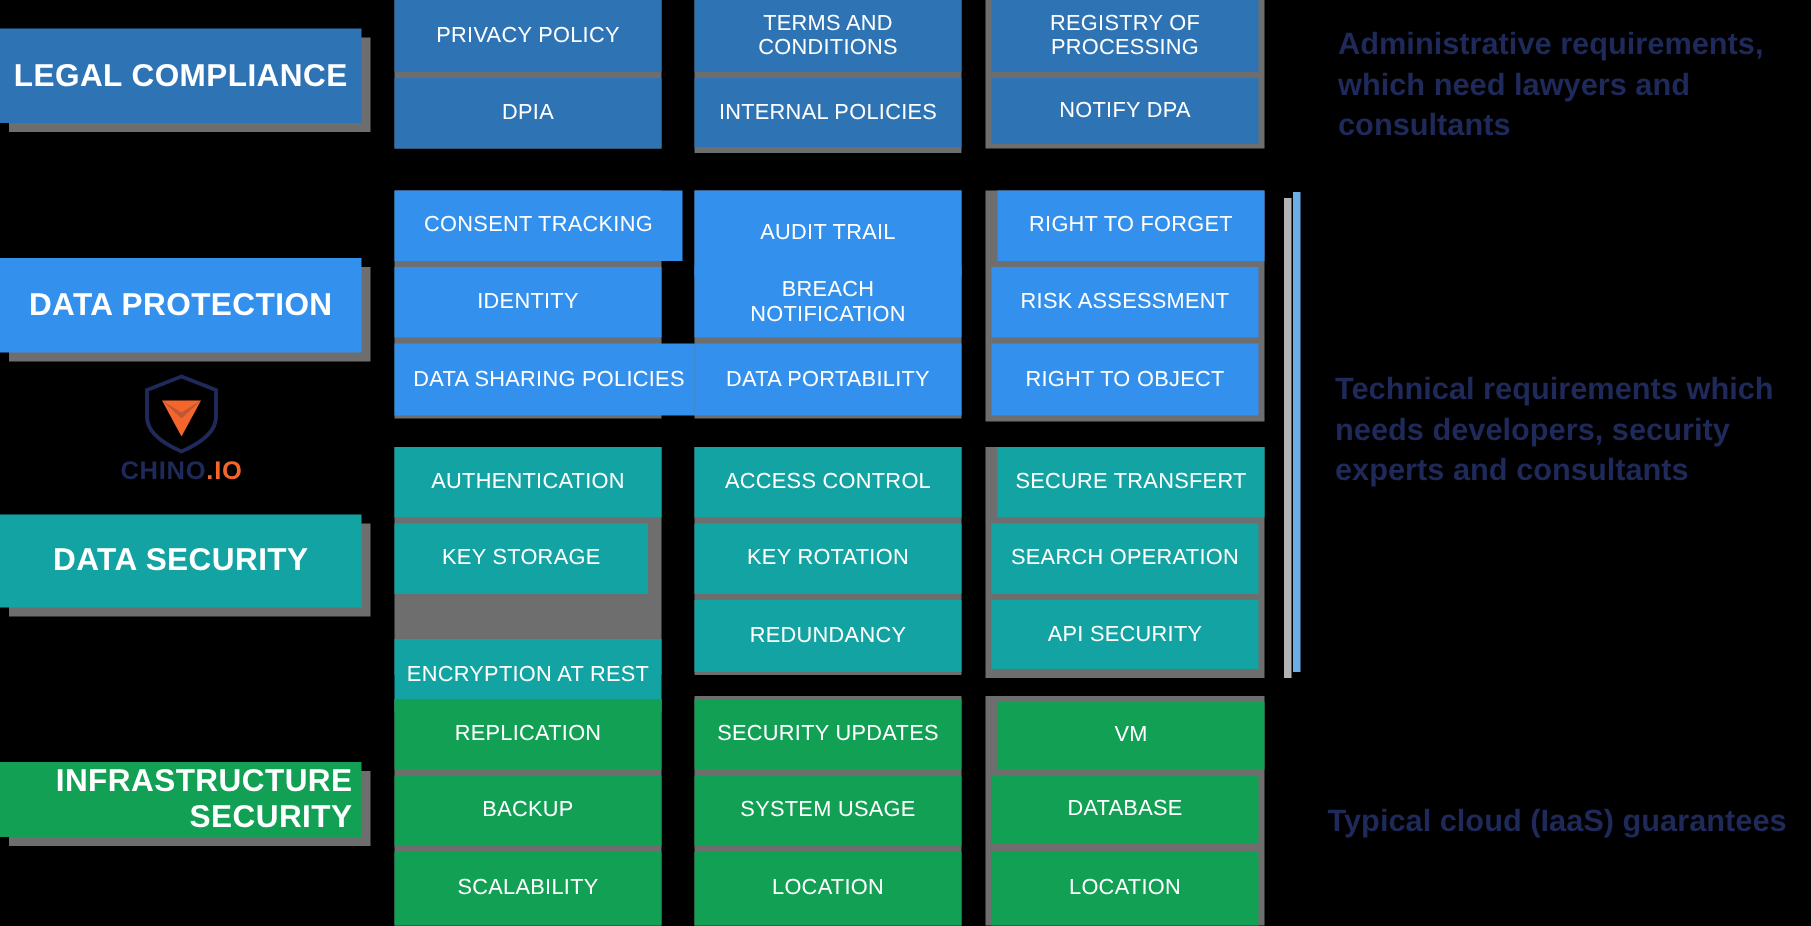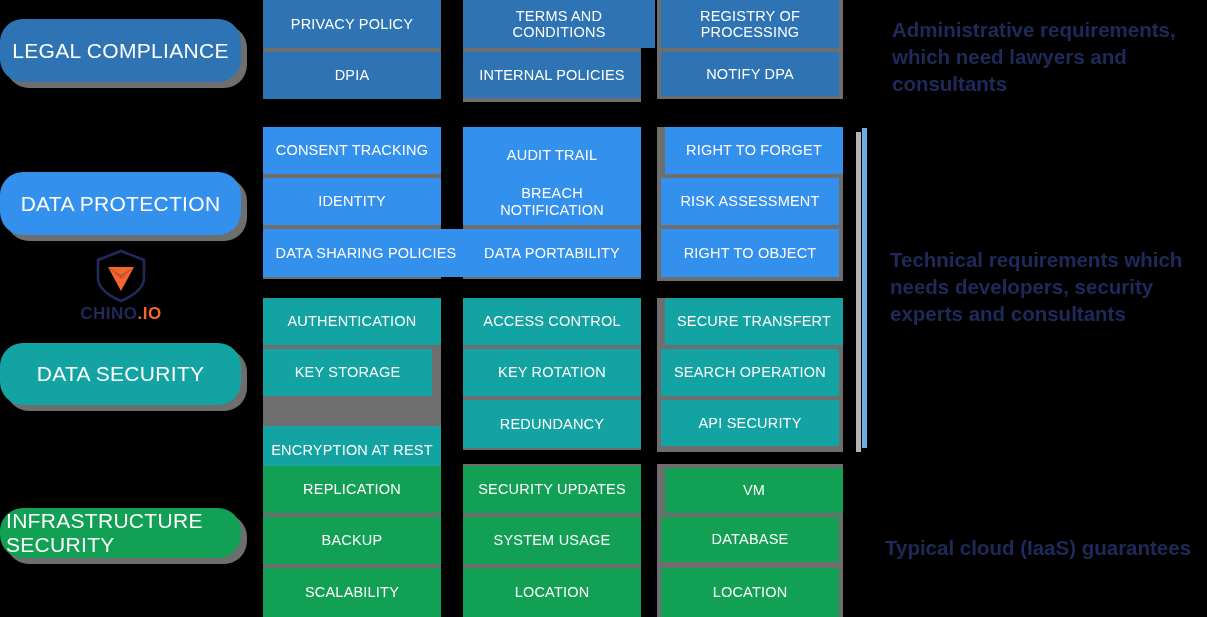--- a/index.html
+++ b/index.html
@@ -9,30 +9,29 @@
     font-family:"Liberation Sans", sans-serif;
     overflow:hidden;
     position:relative;
   }
   .canvas{position:absolute;inset:0;}
 
   
   .cat{
     position:absolute;
     display:flex;align-items:center;justify-content:center;
-    text-align:left;
+    text-align:right;
     color:#ffffff;
     font-size:21px;
-    font-weight:400;
+    font-weight:700;
     letter-spacing:.3px;
     line-height:1.12;
     box-shadow:6px 6px 0 0 #6e6e6e;
     padding:0 6px;
     box-sizing:border-box;
-    border-radius:23px;
   }
   .cat-legal{left:0;top:19px;width:241px;height:63px;background:#2E74B5;}
   .cat-dp   {left:0;top:172px;width:241px;height:63px;background:#3390EC;}
   .cat-ds   {left:0;top:343px;width:241px;height:62px;background:#14A3A3;}
   .cat-is   {left:0;top:508px;width:241px;height:50px;background:#12A054;}
 
   
   .logo{position:absolute;left:78px;top:248px;width:86px;height:82px;}
   .logo svg{display:block;}
   .logo-text{
@@ -111,41 +110,41 @@
     <div class="tile" style="top:0;width:178px;height:48px;background:#2E74B5;">
       <span>PRIVACY POLICY</span>
     </div>
     <div class="tile" style="top:52px;width:178px;height:47px;background:#2E74B5;">
       <span>DPIA</span>
     </div>
   </div>
 
   <div class="col" style="left:463px;top:0px;width:178px;height:105px;">
     <div class="shadow" style="left:0;top:0;width:178px;height:102px;"></div>
-    <div class="tile" style="top:0;width:192px;height:48px;background:#2E74B5;">
+    <div class="tile" style="top:0;width:178px;height:48px;background:#2E74B5;">
       <span>TERMS AND CONDITIONS</span>
     </div>
     <div class="tile" style="top:52px;width:178px;height:46px;background:#2E74B5;">
       <span>INTERNAL POLICIES</span>
     </div>
   </div>
 
   <div class="col" style="left:657px;top:0px;width:186px;height:102px;padding-left:24px;">
     <div class="shadow" style="left:0;top:0;width:186px;height:99px;"></div>
     <div class="tile" style="left:4px;top:0;width:178px;height:48px;background:#2E74B5;">
       <span>REGISTRY OF PROCESSING</span>
     </div>
     <div class="tile" style="left:4px;top:52px;width:178px;height:44px;background:#2E74B5;">
       <span>NOTIFY DPA</span>
     </div>
   </div>
 
   <div class="col" style="left:263px;top:127px;width:178px;height:152px;">
     <div class="shadow" style="left:0;top:0;width:178px;height:152px;"></div>
-    <div class="tile" style="top:0;width:178px;height:47px;background:#3390EC;">
+    <div class="tile" style="top:0;width:192px;height:47px;background:#3390EC;">
       <span>CONSENT TRACKING</span>
     </div>
     <div class="tile" style="top:51px;width:178px;height:47px;background:#3390EC;">
       <span>IDENTITY</span>
     </div>
     <div class="tile" style="top:102px;width:206px;height:48px;background:#3390EC;">
       <span>DATA SHARING POLICIES</span>
     </div>
   </div>
   <div class="col" style="left:463px;top:127px;width:178px;height:152px;">

